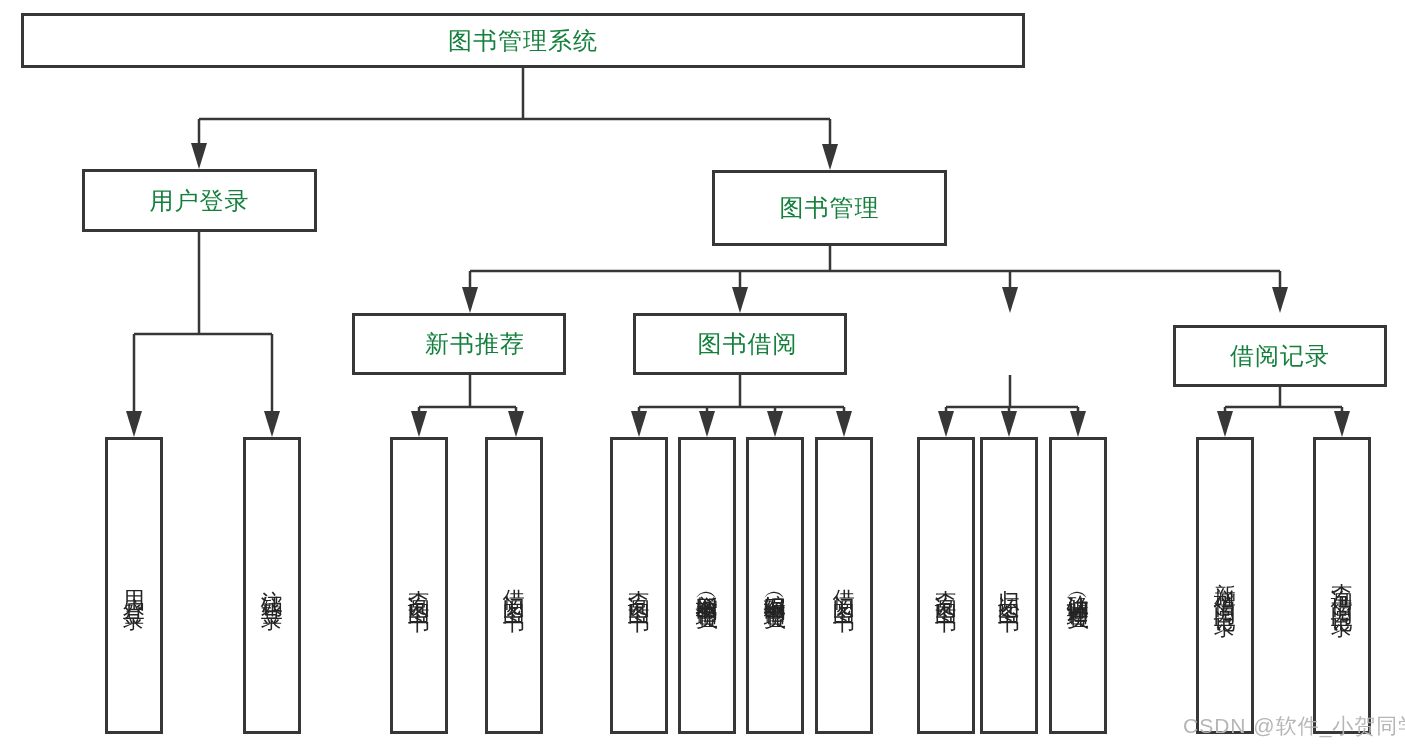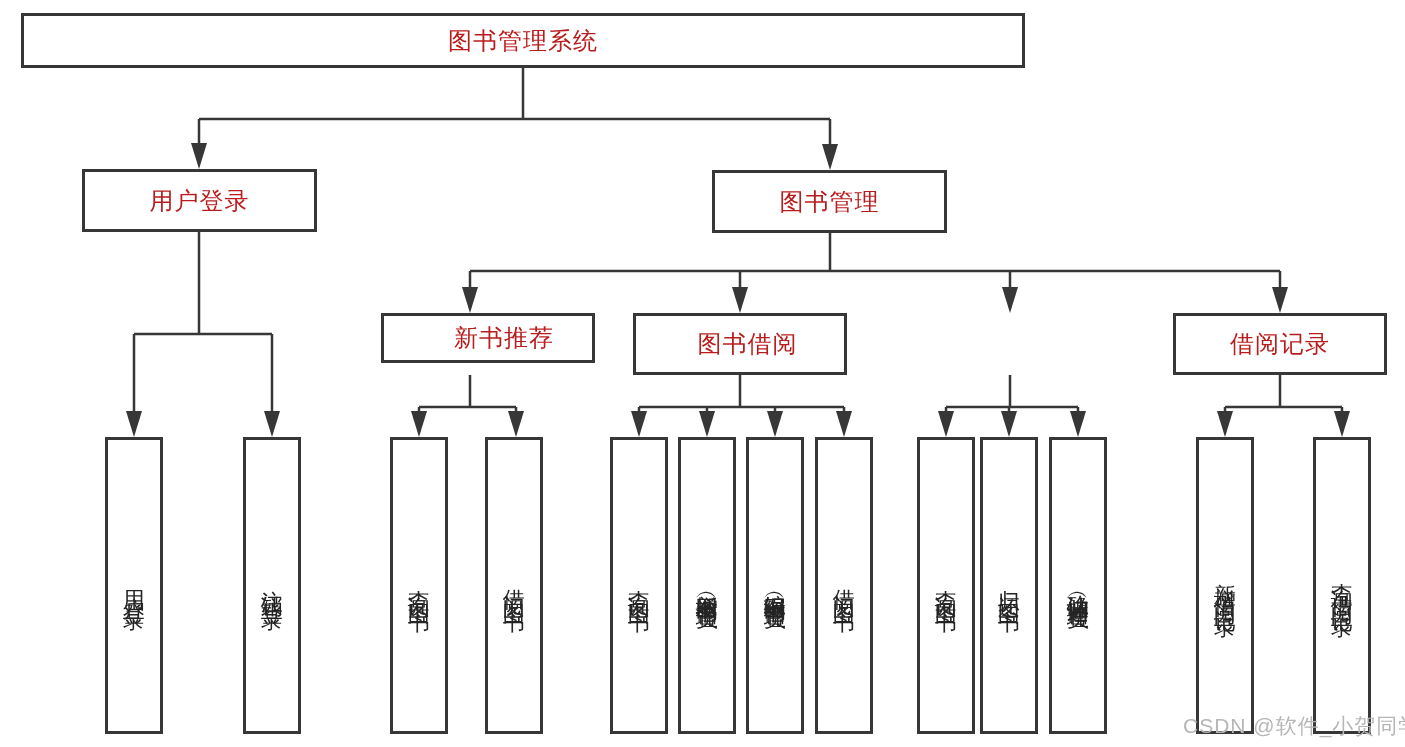--- a/index.html
+++ b/index.html
@@ -5,21 +5,21 @@
   html,body{margin:0;padding:0;background:#ffffff;}
   .canvas{
     position:relative;width:1405px;height:747px;background:#ffffff;overflow:hidden;
     font-family:"Liberation Sans","DejaVu Sans",sans-serif;color:#242424;
   }
   .connectors{position:absolute;left:0;top:0;width:1405px;height:747px;}
   .node{
     position:absolute;box-sizing:border-box;border:3px solid #373737;background:#ffffff;
     display:flex;align-items:center;justify-content:center;
   }
-  .hlabel{font-size:24px;letter-spacing:1px;color:#b91c1c;}
+  .hlabel{font-size:24px;letter-spacing:1px;color:#15803d;}
   .node.leaf{width:58px;top:437px;height:297px;}
   .vtext{
     writing-mode:vertical-rl;text-orientation:mixed;
     font-size:22px;letter-spacing:7px;color:#242424;line-height:1.15;
   }
   .vtext.tight{letter-spacing:2px;}
   .watermark{
     position:absolute;left:1183px;top:712px;font-size:21px;color:#b6b6b6;
     letter-spacing:1px;white-space:nowrap;z-index:5;
   }
@@ -61,31 +61,31 @@
     </g>
   </svg>
 
   <div class="node" style="left:21px;top:13px;width:1004px;height:55px;">
     <span class="hlabel">图书管理系统</span>
   </div>
 
   <div class="node" style="left:82px;top:169px;width:235px;height:63px;">
     <span class="hlabel">用户登录</span>
   </div>
-  <div class="node" style="left:712px;top:170px;width:235px;height:63px;">
+  <div class="node" style="left:712px;top:170px;width:235px;height:76px;">
     <span class="hlabel">图书管理</span>
   </div>
 
-  <div class="node" style="left:381px;top:313px;width:214px;height:50px;padding-left:32px;">
+  <div class="node" style="left:352px;top:313px;width:214px;height:62px;padding-left:32px;">
     <span class="hlabel">新书推荐</span>
   </div>
   <div class="node" style="left:633px;top:313px;width:214px;height:62px;padding-left:15px;">
     <span class="hlabel">图书借阅</span>
   </div>
-  <div class="node" style="left:1173px;top:313px;width:214px;height:62px;justify-content:center;">
+  <div class="node" style="left:1173px;top:325px;width:214px;height:62px;justify-content:center;">
     <span class="hlabel">借阅记录</span>
   </div>
 
   <div class="node leaf" style="left:105px;">
     <span class="vtext">用户登录</span>
   </div>
   <div class="node leaf" style="left:243px;">
     <span class="vtext">注销登录</span>
   </div>
 

